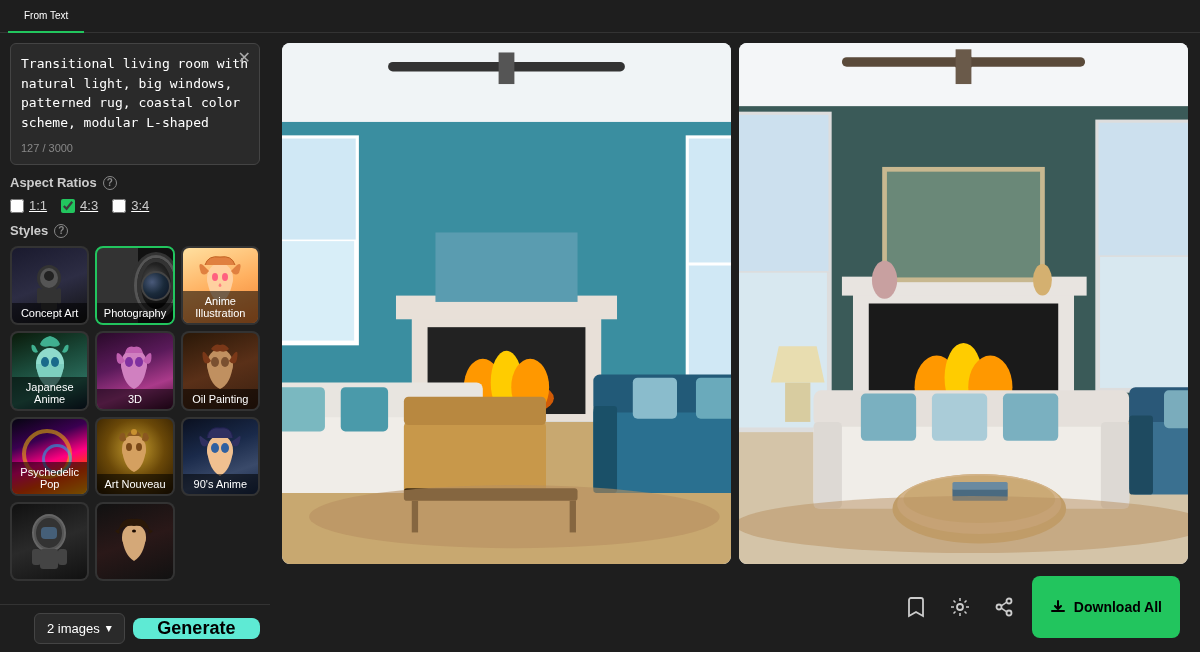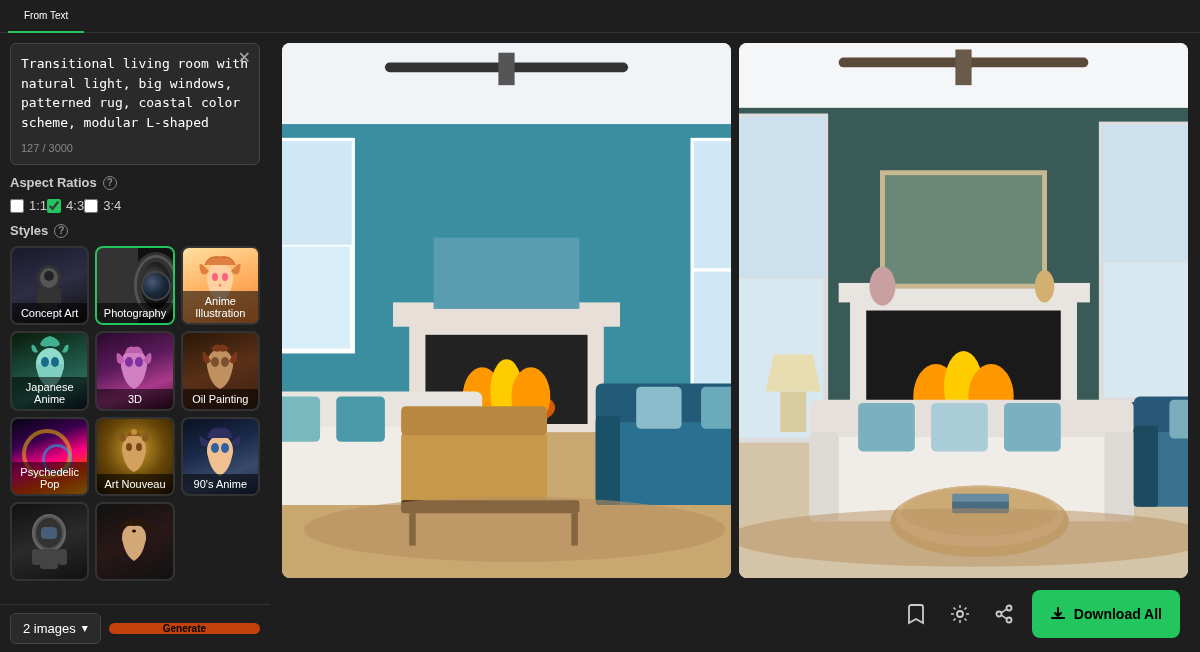--- a/index.html
+++ b/index.html
@@ -105,22 +105,24 @@
       border: 1px solid #888;
       color: #888;
       font-size: 10px;
       display: inline-flex;
       align-items: center;
       justify-content: center;
       cursor: pointer;
     }
     .aspect-ratios {
       display: flex;
+      gap: 14px;
       align-items: center;
       flex-wrap: wrap;
+      text-decoration: underline;
     }
     .ratio-option {
       display: flex;
       align-items: center;
       gap: 5px;
       font-size: 13px;
       color: #ccc;
       cursor: pointer;
     }
     .ratio-option input[type="checkbox"] {
@@ -192,28 +194,29 @@
       display: flex;
       align-items: flex-start;
       gap: 6px;
       background: #2a2a2a;
       border: 1px solid #444;
       border-radius: 6px;
       padding: 7px 12px;
       font-size: 13px;
       color: #fff;
       cursor: pointer;
+      margin-left: 24px;
     }
     .generate-btn {
       flex: 1;
-      background: #c2410c;
+      background: #5eead4;
       color: #000;
       border: none;
       border-radius: 8px;
-      font-size: 10px;
+      font-size: 18px;
       font-weight: 700;
       cursor: pointer;
     }
 
     
     .right-panel {
       flex: 1;
       padding: 10px 12px;
       display: flex;
       flex-direction: column;
@@ -259,21 +262,21 @@
       border-radius: 4px;
     }
     .download-all-btn {
       display: flex;
       align-items: center;
       gap: 8px;
       background: #22c55e;
       color: #000;
       border: none;
       border-radius: 8px;
-      padding: 16px 18px;
+      padding: 23px 18px;
       font-size: 14px;
       font-weight: 700;
       cursor: pointer;
     }
   </style>
 </head>
 <body>
 
 <div class="tabs">
   <div class="tab active">From Text</div>

